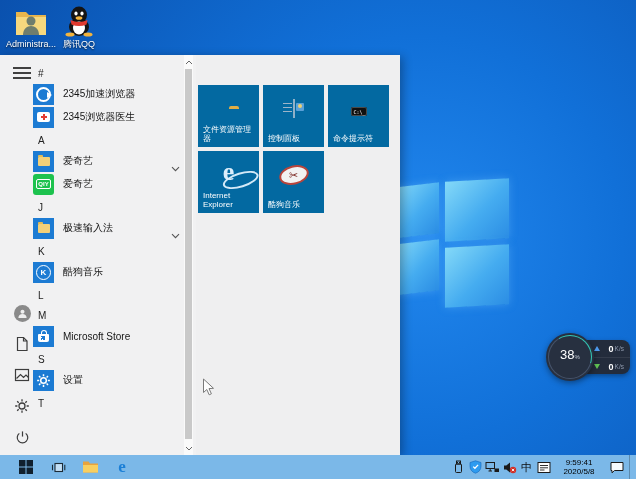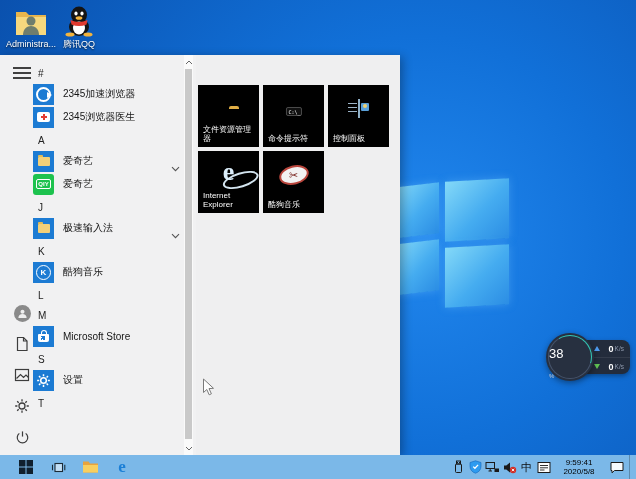--- a/index.html
+++ b/index.html
@@ -64,21 +64,21 @@
   .bag::before{content:"";position:absolute;left:2.5px;top:-4px;width:4px;height:4px;border:1.5px solid #fff;border-bottom:none;border-radius:3px 3px 0 0;}
   .bag::after{content:"";position:absolute;left:3px;top:2px;width:4px;height:4px;
      background:conic-gradient(#1c7bd3 0 90deg,#fff 90deg 100deg,#1c7bd3 100deg 190deg,#fff 190deg 200deg,#1c7bd3 200deg 280deg,#fff 280deg 290deg,#1c7bd3 290deg);}
   
   .scrollbar{position:absolute;left:184px;top:0;width:9px;height:100%;background:#fafafa;}
   .sb-thumb{position:absolute;left:1px;top:14px;width:7px;height:370px;background:#c9c9c9;cursor:pointer;}
   .sb-arrow{position:absolute;left:0;width:9px;height:12px;display:flex;align-items:center;justify-content:center;cursor:pointer;}
   
   .tilepanel{position:absolute;left:196px;top:0;width:204px;height:100%;background:#efeff0;}
   .tiles{position:absolute;left:2px;top:30px;display:grid;grid-template-columns:repeat(3,61px);grid-auto-rows:62px;gap:4px;}
-  .tile{position:relative;background:#000000;cursor:pointer;}
+  .tile{position:relative;background:#0369a1;cursor:pointer;}
   .tile-label{position:absolute;left:5px;bottom:4px;font-size:8px;line-height:9px;color:#fff;max-width:52px;}
   .tile-art{position:absolute;left:50%;top:24px;transform:translate(-50%,-50%);}
   .tile.ie .tile-art{top:20px;}
   
   .tico-folder{width:24px;height:17px;background:linear-gradient(#f9dd8a,#efc65b);border-radius:2px;position:relative;}
   .tico-folder::before{content:"";position:absolute;left:0;top:-3px;width:10px;height:3px;background:#e0ae45;border-radius:2px 2px 0 0;}
   .tico-cmd{width:25px;height:18px;background:#101010;border:1px solid #4a4a4a;border-radius:2px;color:#fff;
      font-family:"DejaVu Sans Mono",monospace;font-size:5px;line-height:6px;padding:1px 0 0 2px;text-align:left;}
   .tico-cp{width:24px;height:17px;background:#f3f4f5;border:1px solid #8fb0c8;position:relative;}
   .tico-cp .cp-pic{position:absolute;left:2px;top:2.5px;width:8px;height:8px;background:#5aa0d8;border-radius:1px;}
@@ -110,21 +110,21 @@
   .net-pill{position:absolute;left:18px;top:7px;width:66px;height:34px;background:#232c3c;border-radius:8px;box-shadow:0 2px 5px rgba(0,0,0,.35);}
   .net-row{height:17px;display:flex;align-items:center;padding:0 6px 0 30px;}
   .net-row + .net-row{border-top:1px solid rgba(255,255,255,.08);}
   .tri-up{width:0;height:0;border-left:3px solid transparent;border-right:3px solid transparent;border-bottom:5px solid #4f9cf0;}
   .tri-down{width:0;height:0;border-left:3px solid transparent;border-right:3px solid transparent;border-top:5px solid #62c554;}
   .net-val{margin-left:auto;font-size:9px;font-weight:bold;color:#fff;}
   .net-unit{font-size:6.5px;color:#8e99ac;margin-left:1px;}
   .net-circle{position:absolute;left:0;top:0;width:48px;height:48px;border-radius:50%;background:#273040;box-shadow:0 2px 6px rgba(0,0,0,.4);}
   .net-ring{position:absolute;inset:2px;border-radius:50%;
      background:conic-gradient(from -30deg,#32c7b4 0deg 137deg,#45536a 137deg 360deg);}
-  .net-inner{position:absolute;inset:3px;border-radius:50%;background:#273040;display:flex;align-items:baseline;justify-content:center;flex-direction:column;}
+  .net-inner{position:absolute;inset:3px;border-radius:50%;background:#273040;display:flex;align-items:baseline;justify-content:center;}
   .net-pct{font-size:13px;color:#fff;line-height:38px;}
   .net-pctsign{font-size:6px;color:#c6cdd8;}
   
   .cursor{position:absolute;left:202px;top:378px;z-index:9;pointer-events:none;}
 </style>
 </head>
 <body>
 
 <div class="screen">
   <div class="beam"></div>
@@ -323,28 +323,28 @@
       </div>
     </div>
 
     <div class="tilepanel">
       <div class="tiles">
         <div class="tile">
           <span class="tile-art"><span class="tico-folder"></span></span>
           <span class="tile-label">文件资源管理器</span>
         </div>
         <div class="tile">
+          <span class="tile-art">
+            <span class="tico-cp"><span class="cp-pic"></span><span class="cp-lines"></span></span>
+          </span>
+          <span class="tile-label">控制面板</span>
+        </div>
+        <div class="tile">
           <span class="tile-art"><span class="tico-cmd">C:\_</span></span>
           <span class="tile-label">命令提示符</span>
-        </div>
-        <div class="tile">
-          <span class="tile-art">
-            <span class="tico-cp"><span class="cp-pic"></span><span class="cp-lines"></span></span>
-          </span>
-          <span class="tile-label">控制面板</span>
         </div>
         <div class="tile ie">
           <span class="tile-art">
             <span class="ie-wrap"><span class="ie-e">e</span><span class="ie-orbit"></span></span>
           </span>
           <span class="tile-label">Internet Explorer</span>
         </div>
         <div class="tile">
           <span class="tile-art">
             <span class="tico-snip">

